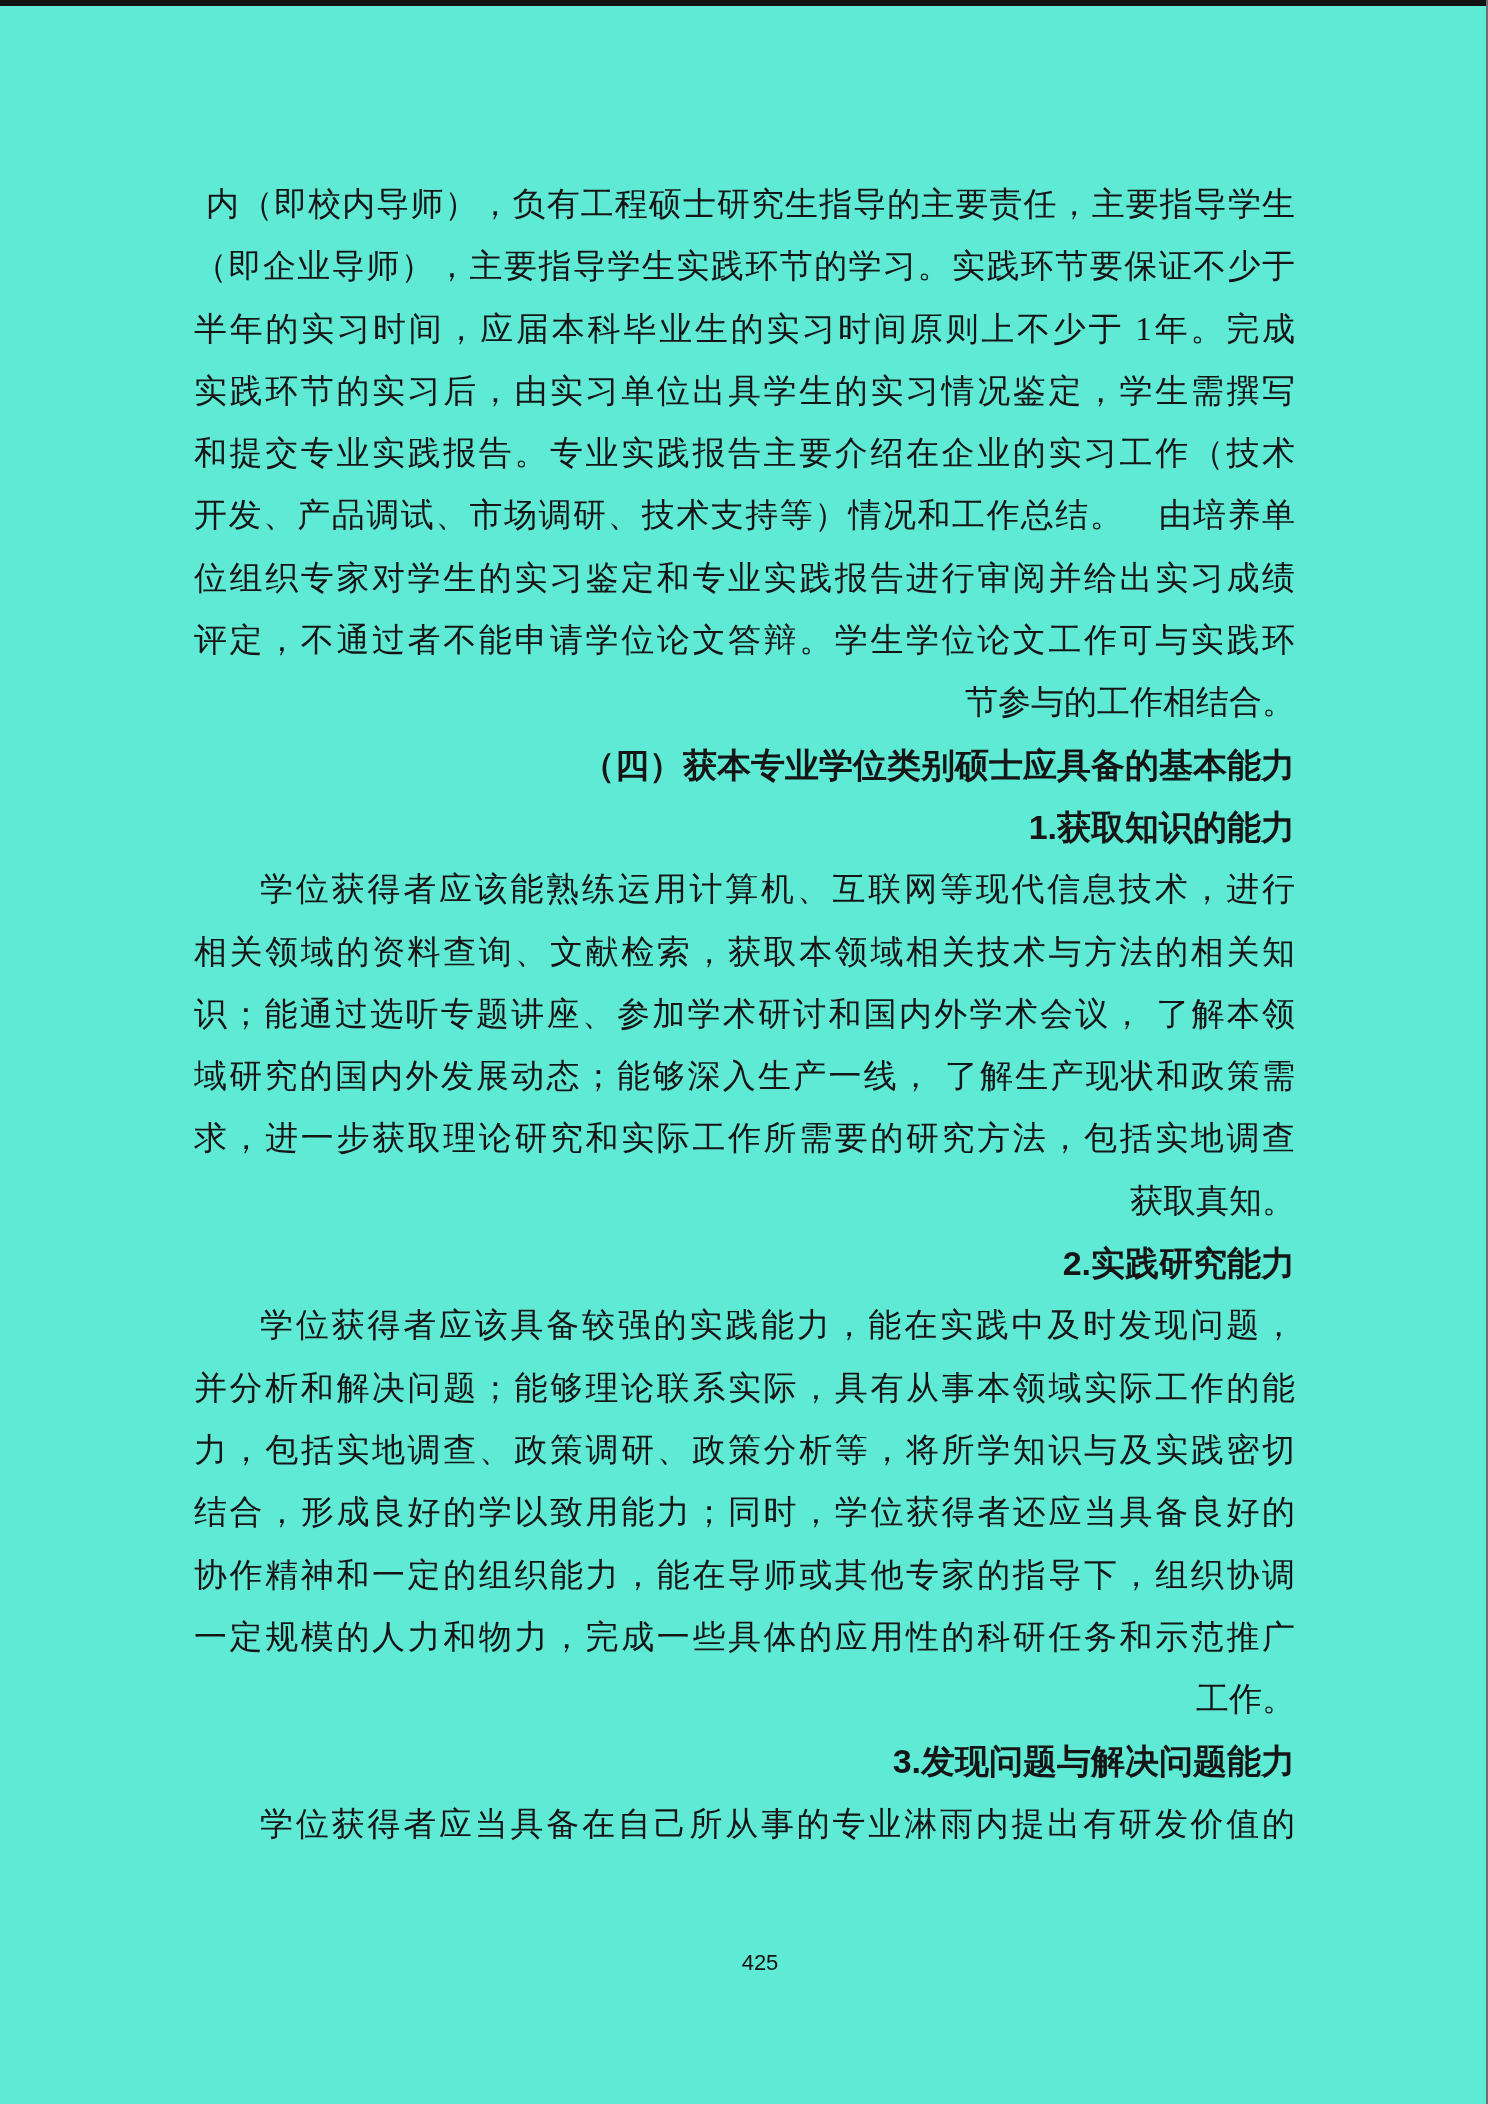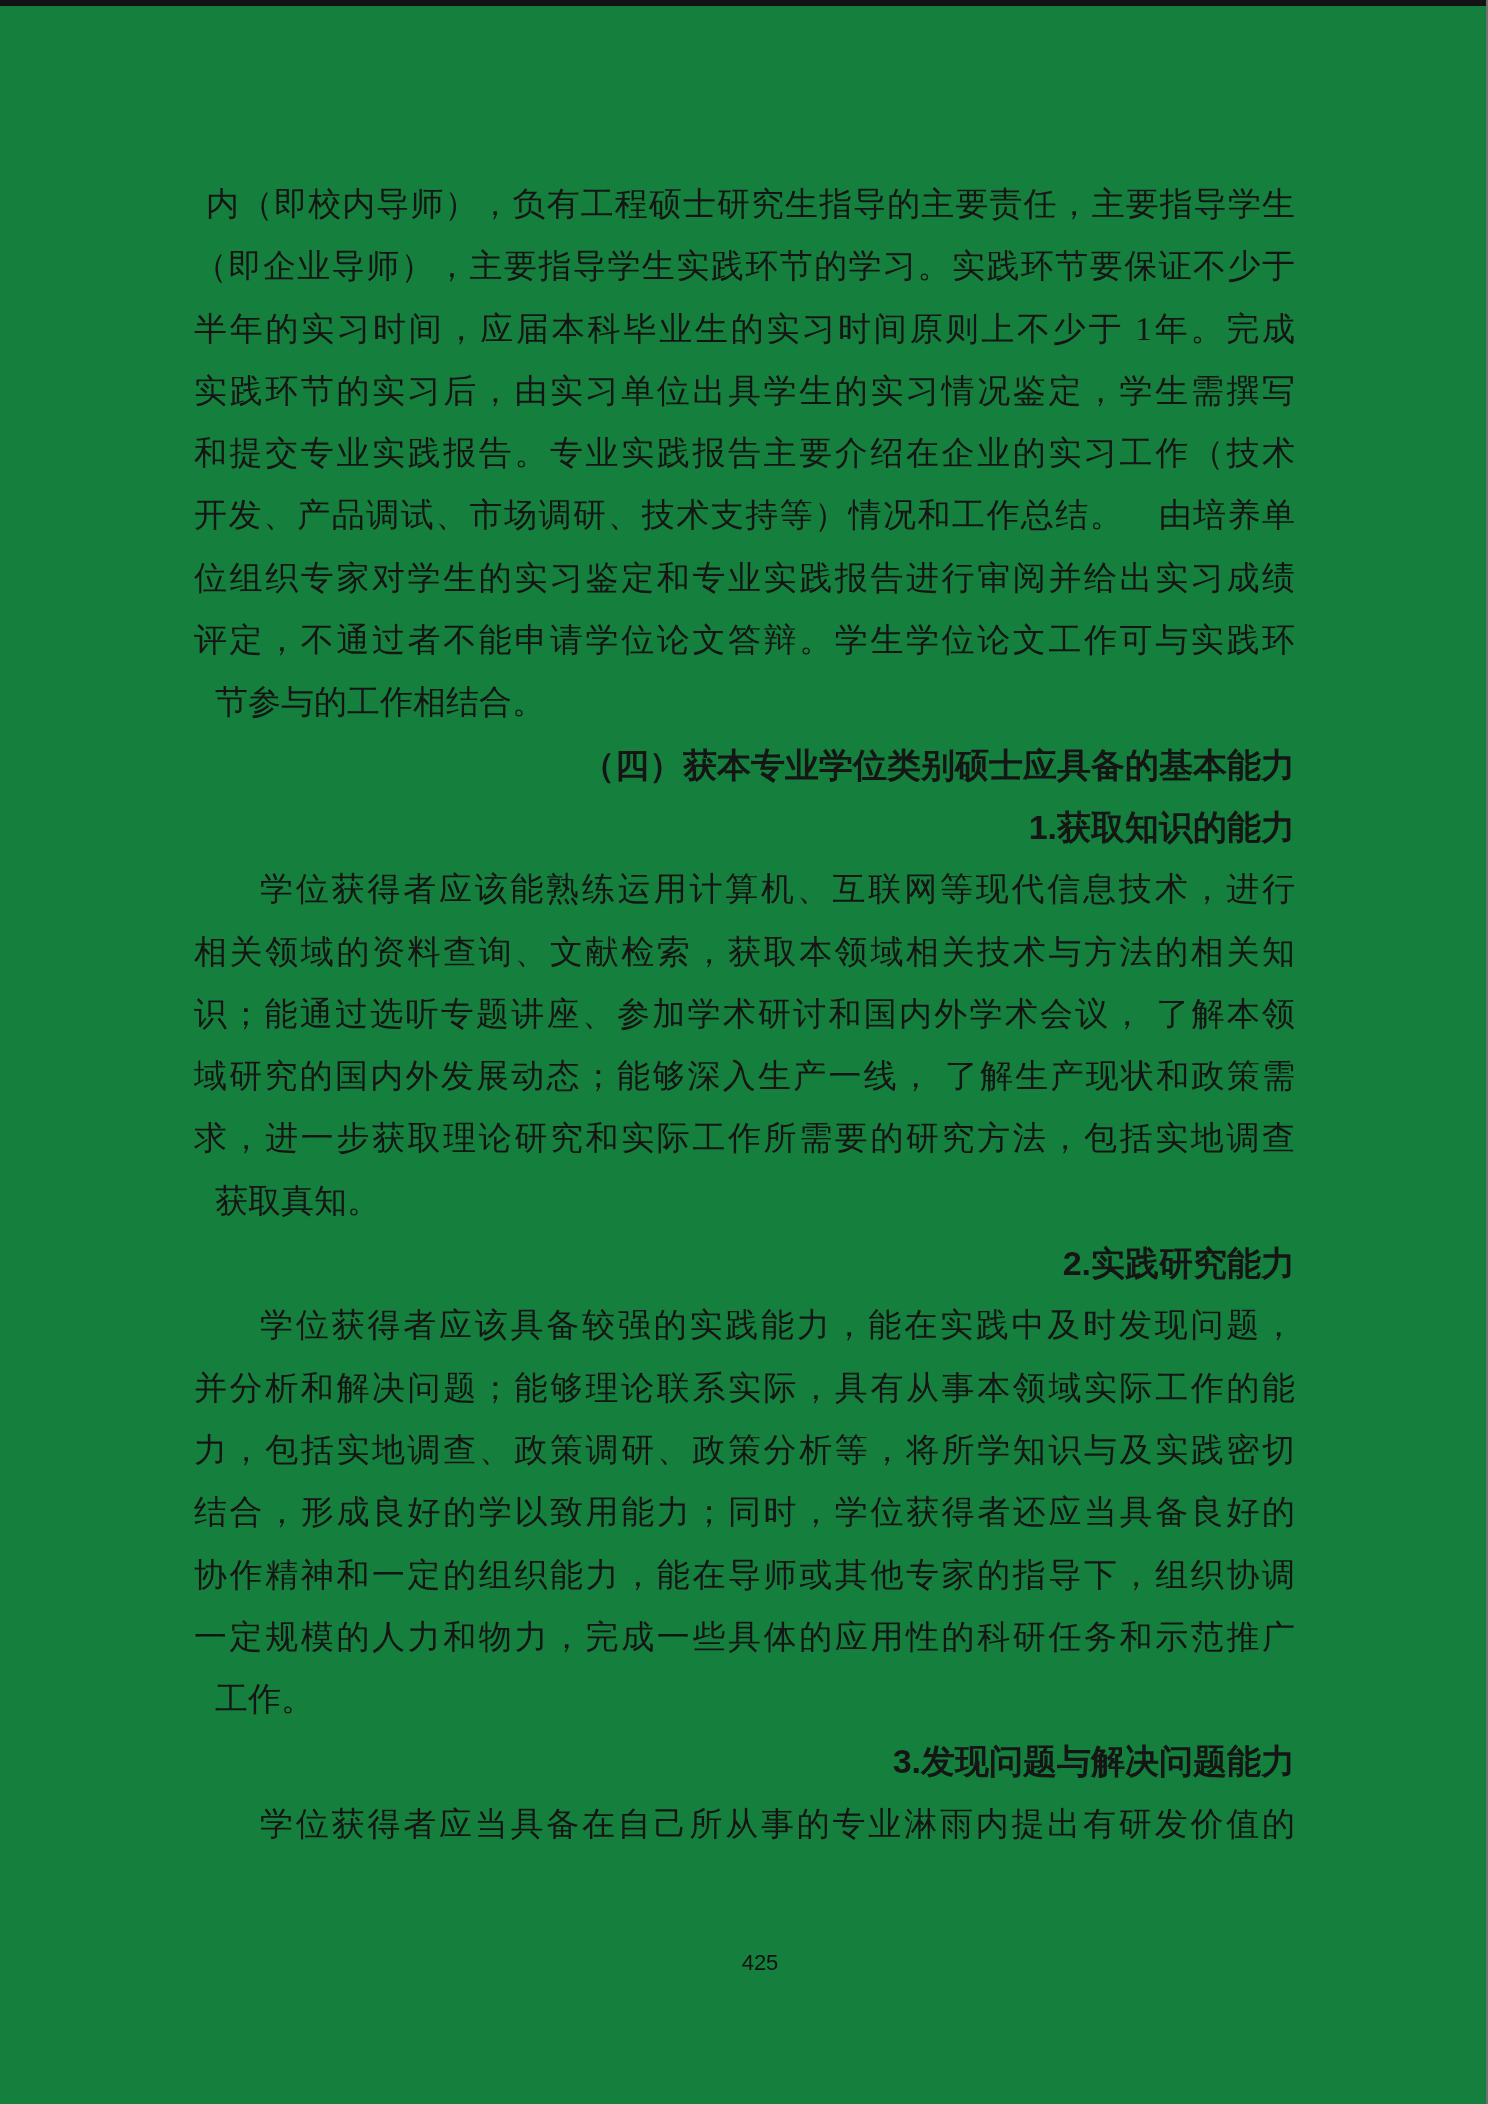--- a/index.html
+++ b/index.html
@@ -43,21 +43,21 @@
     white-space: normal;
     overflow: visible;
   }
   
   .pj {
     text-align: justify;
     text-align-last: justify;
   }
   
   .pl {
-    text-align: left;
+    text-align: right;
     margin-left: 21px;
   }
   
   .head {
     font-family: "Liberation Sans", "DejaVu Sans", sans-serif;
     font-weight: bold;
     font-size: 34px;
     text-align: right;
   }
   .ind-xs { padding-left: 12px; }
@@ -70,21 +70,21 @@
     text-align: center;
     font-family: "Liberation Sans", "DejaVu Sans", sans-serif;
     font-size: 22px;
     line-height: 30px;
     color: #111111;
   }
 </style>
 </head>
 <body>
 
-<div id="page" style="background: #15803d;">
+<div id="page" style="background: #5eead4;">
   <div class="top-bar" style="background: rgb(19, 19, 19);"></div>
   <div class="right-edge"></div>
 
   <div class="content">
       <div class="line pj ind-xs">内（即校内导师），负有工程硕士研究生指导的主要责任，主要指导学生</div>
       <div class="line pj">（即企业导师），主要指导学生实践环节的学习。实践环节要保证不少于</div>
       <div class="line pj">半年的实习时间，应届本科毕业生的实习时间原则上不少于 1年。完成</div>
       <div class="line pj">实践环节的实习后，由实习单位出具学生的实习情况鉴定，学生需撰写</div>
       <div class="line pj">和提交专业实践报告。专业实践报告主要介绍在企业的实习工作（技术</div>
       <div class="line pj">开发、产品调试、市场调研、技术支持等）情况和工作总结。　由培养单</div>

